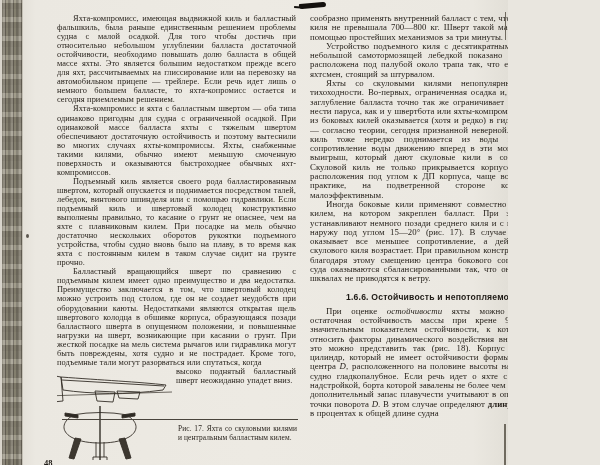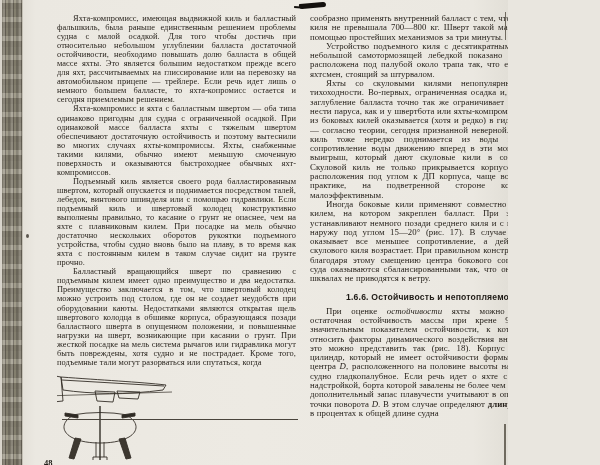--- a/index.html
+++ b/index.html
@@ -103,23 +103,25 @@
 
         <path d="M 55,37 L 55,95" stroke-width="1.4"></path>
         <path d="M 51,73 L 51,88 M 59,73 L 59,88"></path>
         <polygon points="48,88 62,88 62,93 48,93"></polygon>
 
         <polygon points="30,69 36,70 29,90 24,89" fill="#3d3830"></polygon>
         <polygon points="74,70 80,69 86,89 81,90" fill="#3d3830"></polygon>
       </g>
     </svg>
   </div>
+<p class="para"><span>высоко поднятый балластный шверт неожиданно упадет вниз.</span></p>
     </div>
 
   <div class="ground-line"></div>
+  <div class="caption">Рис. 17. Яхта со скуловыми килями и центральным балластным килем.</div>
   <div class="pagenum pl">48</div>
 
   <div class="col right">
       <p class="para"><span>сообразно применять внутренний балласт с тем, чтобы масса подъемного киля не превышала 700—800 кг. Шверт такой массы можно поднять с помощью простейших механизмов за три минуты.</span></p>
       <p class="para indent"><span>Устройство подъемного киля с десятикратными талями из троса и небольшой самотормозящей лебедкой показано на рис. 14. Лебедка расположена под палубой около трапа так, что ее может обслуживать яхтсмен, стоящий за штурвалом.</span></p>
       <p class="para indent"><span>Яхты со скуловыми килями непопулярны вследствие своей тихоходности. Во-первых, ограниченная осадка и, как следствие, малое заглубление балласта точно так же ограничивает способность этих яхт нести паруса, как и у швертбота или яхты-компромисса. Во-вторых, один из боковых килей оказывается (хотя и редко) в гидродинамической тени — согласно теории, сегодня признанной неверной. Однако наветренный киль тоже нередко поднимается из воды и вследствие этого сопротивление воды движению вперед в эти моменты сводит на нет выигрыш, который дают скуловые кили в сопротивлении дрейфу. Скуловой киль не только прикрывается корпусом, но и вследствие расположения под углом к ДП корпуса, чаще всего применяемого на практике, на подветренной стороне корпуса оказывается малоэффективным.</span></p>
       <p class="para indent"><span>Иногда боковые кили применяют совместно с длинным средним килем, на котором закреплен балласт. При этом скуловые кили устанавливают немного позади среднего киля и с наклоном к вертикали наружу под углом 15—20° (рис. 17). В случае крена средний киль оказывает все меньшее сопротивление, а действие подветренного скулового киля возрастает. При правильном конструктивном исполнении благодаря этому смещению центра бокового сопротивления широкие суда оказываются сбалансированными так, что они даже при сильных шквалах не приводятся к ветру.</span></p>
       <p class="heading"><span>1.6.6. Остойчивость и непотопляемость</span></p>
       <p class="para indent"><span>При оценке </span><span class="italic">остойчивости</span><span> яхты можно предположить, что остаточная остойчивость массы при крене 90° является самым значительным показателем остойчивости, к которому можно затем относить факторы динамического воздействия внешних сил. Наглядно это можно представить так (рис. 18). Корпус яхты принимают за цилиндр, который не имеет остойчивости формы и вращается вокруг центра </span><span class="italic">D</span><span>, расположенного на половине высоты надводного борта, если судно гладкопалубное. Если речь идет о яхте с баком или развитой надстройкой, борта которой завалены не более чем на 30° к вертикали, то дополнительный запас плавучести учитывают в определении положения точки поворота </span><span class="italic">D</span><span>. В этом случае определяют </span><span class="bold">длину надстройки</span><span> — бака в процентах к общей длине судна</span></p>
     </div>

